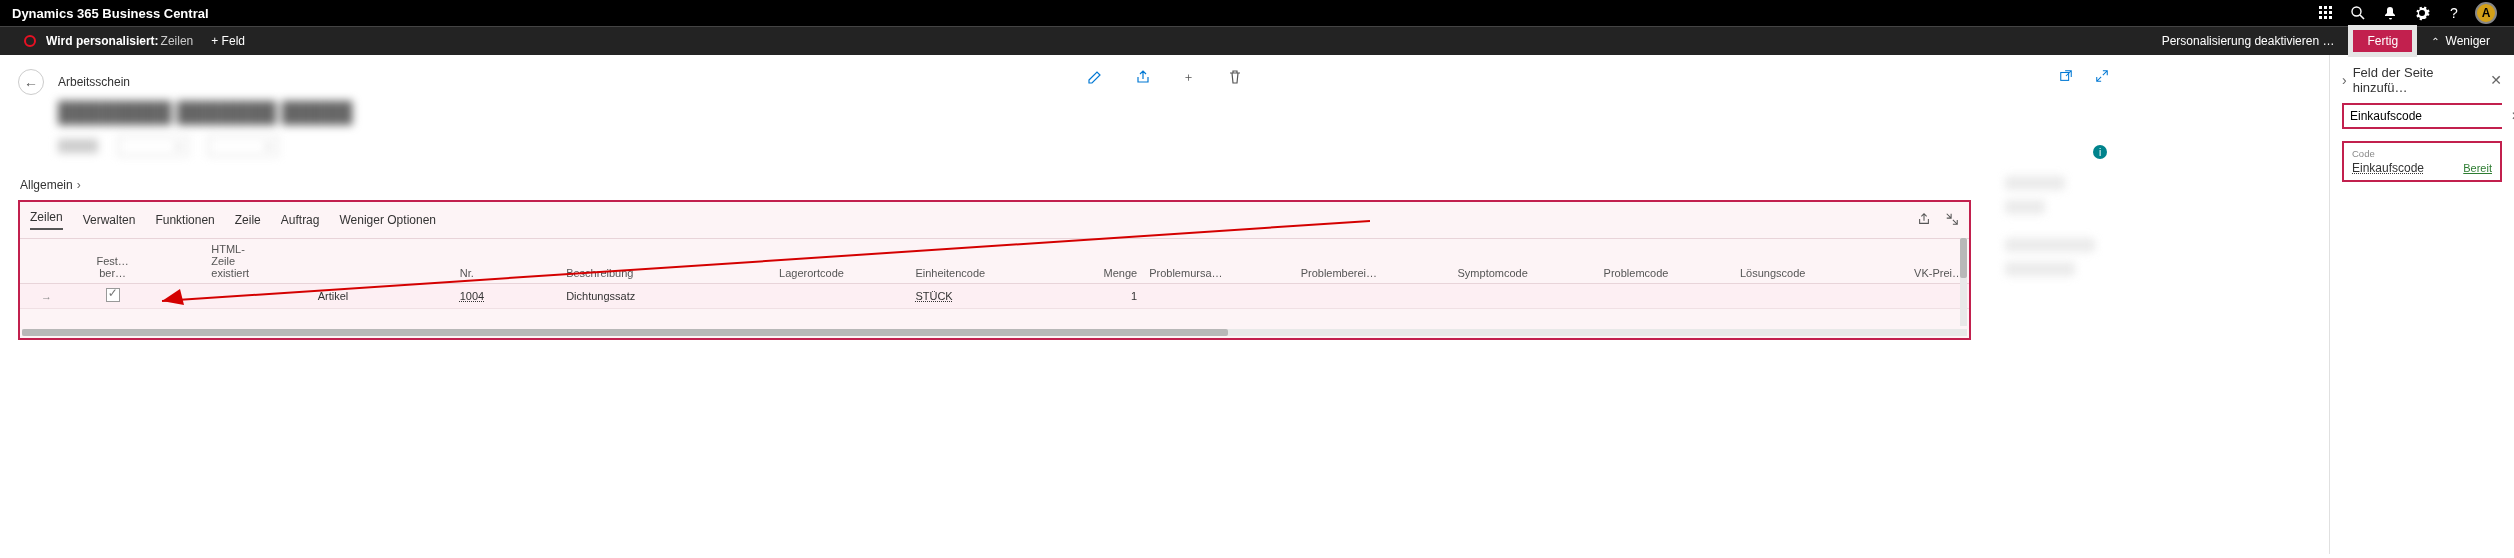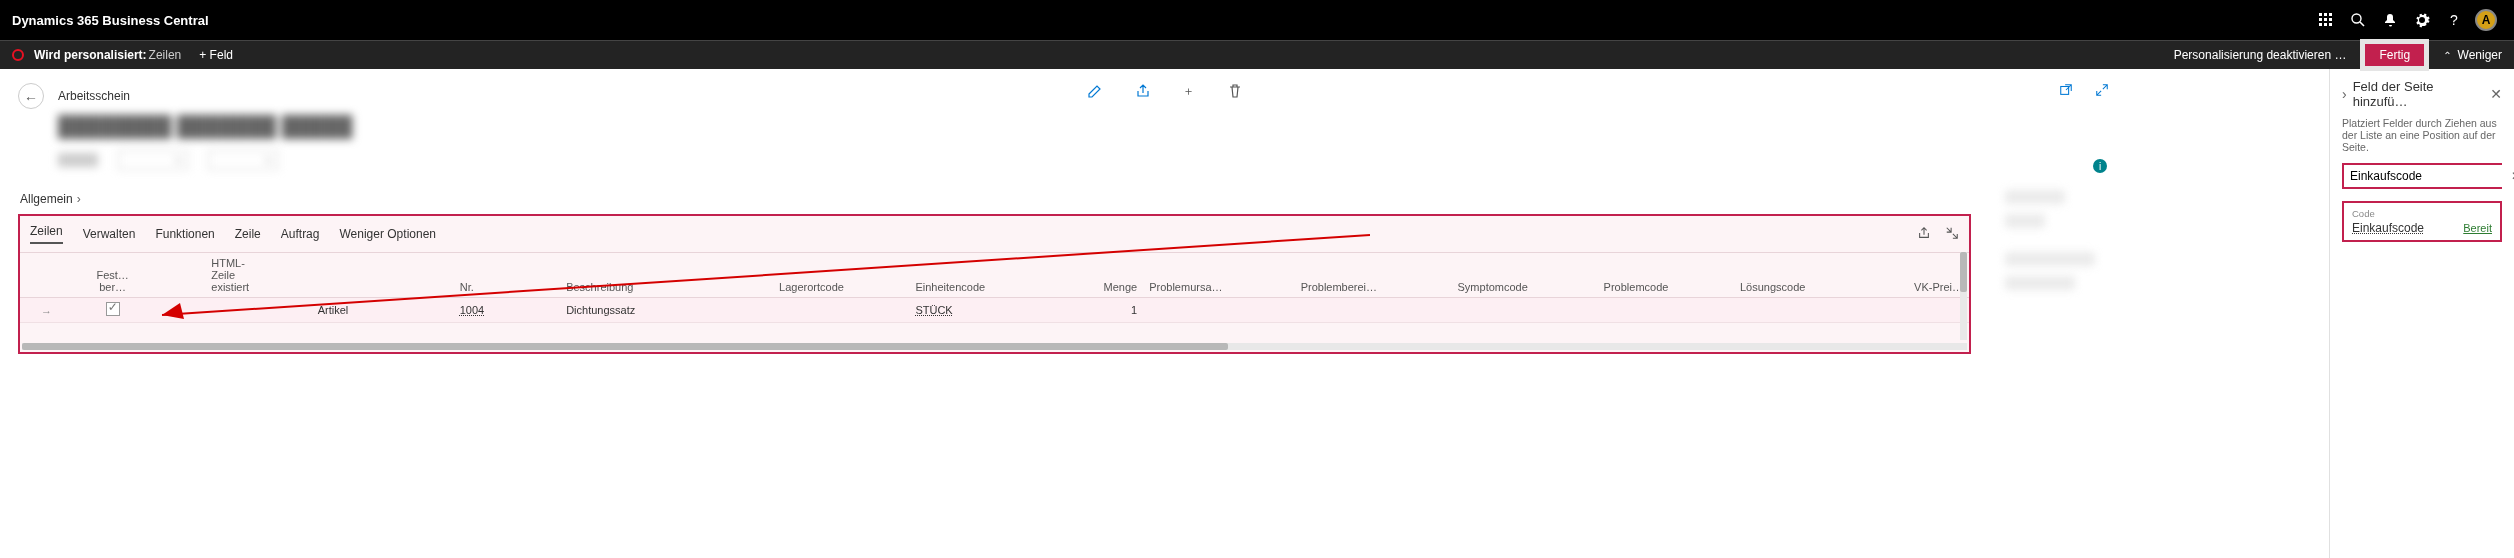--- a/index.html
+++ b/index.html
@@ -1,27 +1,27 @@
 <!DOCTYPE html>
 <html><head>
 <meta charset="utf-8">
 <style>
   * { box-sizing: border-box; margin: 0; padding: 0; font-family: "Segoe UI", Arial, sans-serif; }
   body { background: #fff; font-size: 12px; color: #333; overflow: hidden; }
 
   
-  .topbar { background: #000; color: #fff; height: 40px; display: flex; align-items: center; padding: 0 12px; }
+  .topbar { background: #000; color: #fff; height: 26px; display: flex; align-items: center; padding: 0 12px; }
   .topbar-title { font-size: 13px; font-weight: 600; }
   .topbar-spacer { flex: 1; }
   .topbar-icon { width: 32px; height: 30px; display: flex; align-items: center; justify-content: center; cursor: pointer; color: #fff; }
   .topbar-icon svg { width: 16px; height: 16px; fill: #fff; }
   .avatar { width: 22px; height: 22px; border-radius: 50%; background: #d4a017; color: #000; display: flex; align-items: center; justify-content: center; font-weight: 600; font-size: 12px; border: 2px solid #888; }
 
   
-  .persbar { background: #232323; color: #fff; height: 29px; display: flex; align-items: center; padding: 0 12px; border-top: 1px solid #444; }
+  .persbar { background: #232323; color: #fff; height: 29px; display: flex; align-items: center; padding: 0 24px; border-top: 1px solid #444; }
   .stop-icon { width: 12px; height: 12px; border: 2px solid #e81123; border-radius: 50%; margin-right: 10px; }
   .pers-label { font-size: 12px; font-weight: 600; }
   .pers-sub { font-size: 12px; font-weight: 400; color: #ccc; margin-left: 2px; }
   .pers-feld { display: flex; align-items: center; margin-left: 18px; cursor: pointer; }
   .pers-spacer { flex: 1; }
   .pers-right { display: flex; align-items: center; gap: 14px; }
   .pers-link { color: #fff; font-size: 12px; cursor: pointer; }
   .btn-fertig { background: #c2204e; color: #fff; border: 5px solid #e5e5e5; padding: 4px 14px; font-size: 12px; cursor: pointer; }
   .btn-weniger { color: #fff; display: flex; align-items: center; cursor: pointer; }
   .btn-weniger::before { content: "⌃"; margin-right: 6px; font-size: 10px; }
@@ -298,21 +298,20 @@
     </svg>
 
   </div>
 
   <div class="right-pane">
     <div class="rp-head">
       <span class="chev">›</span>
       <span class="title">Feld der Seite hinzufü…</span>
       <span class="close">✕</span>
     </div>
-    <div class="rp-desc">Platziert Felder durch Ziehen aus der Liste an eine Position auf der Seite.</div>
     <div class="rp-search-wrap">
       <input class="rp-search" value="Einkaufscode" style="">
       <div class="rp-clear">✕</div>
     </div>
     <div class="rp-field-item">
       <span class="rp-field-label">Code</span>
       <div class="rp-field-row">
         <span class="rp-field-name">Einkaufscode</span>
         <span class="rp-field-status">Bereit</span>
       </div>

